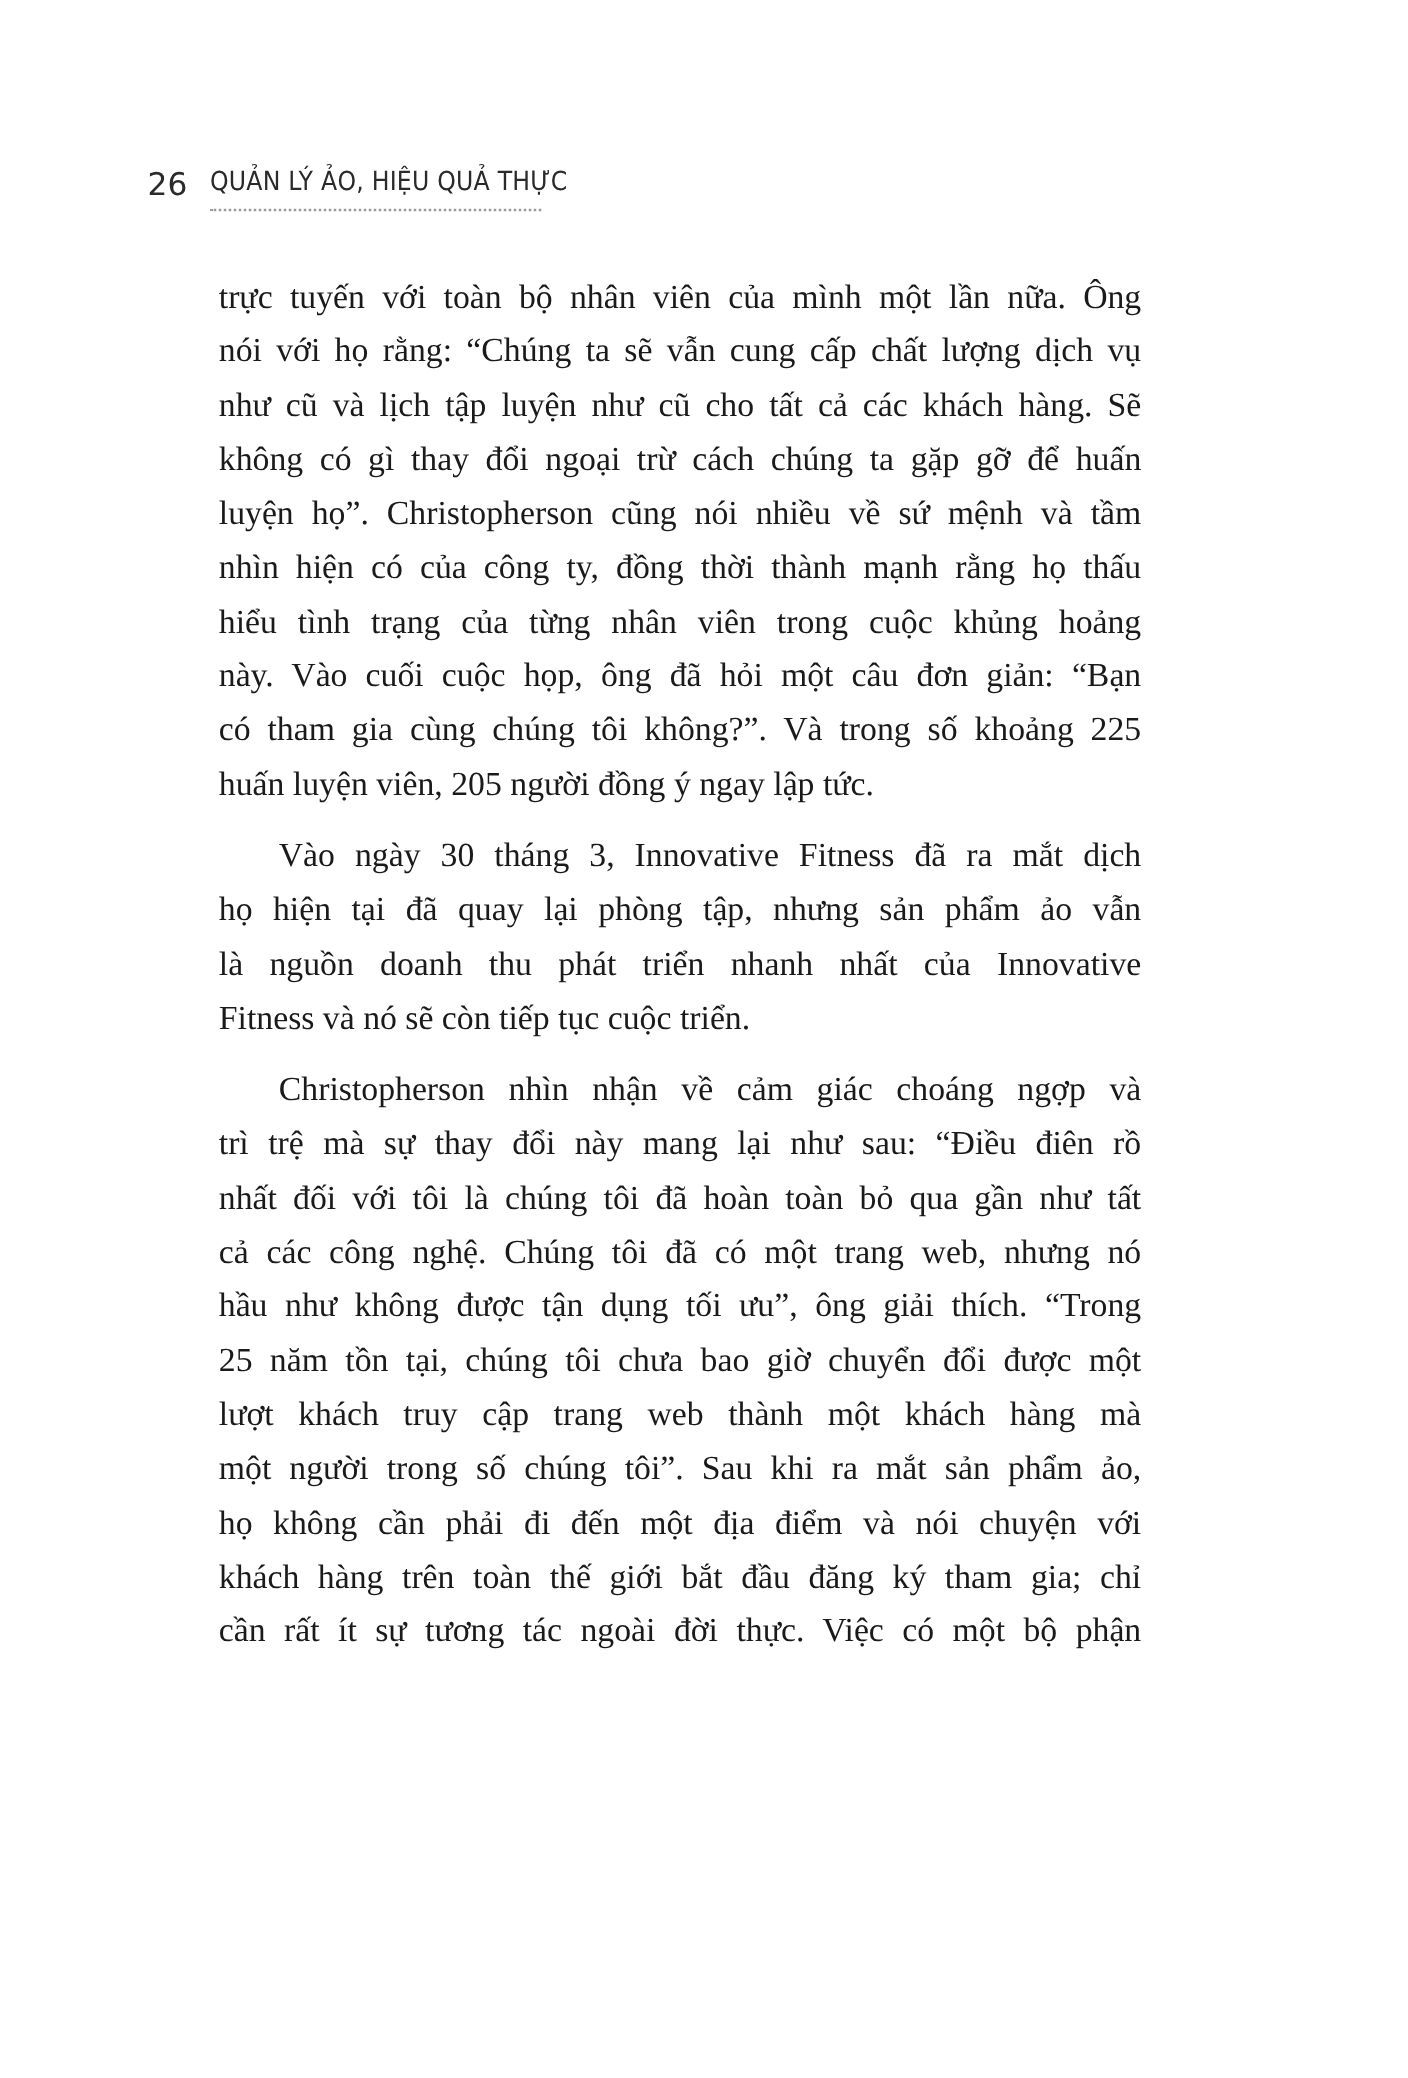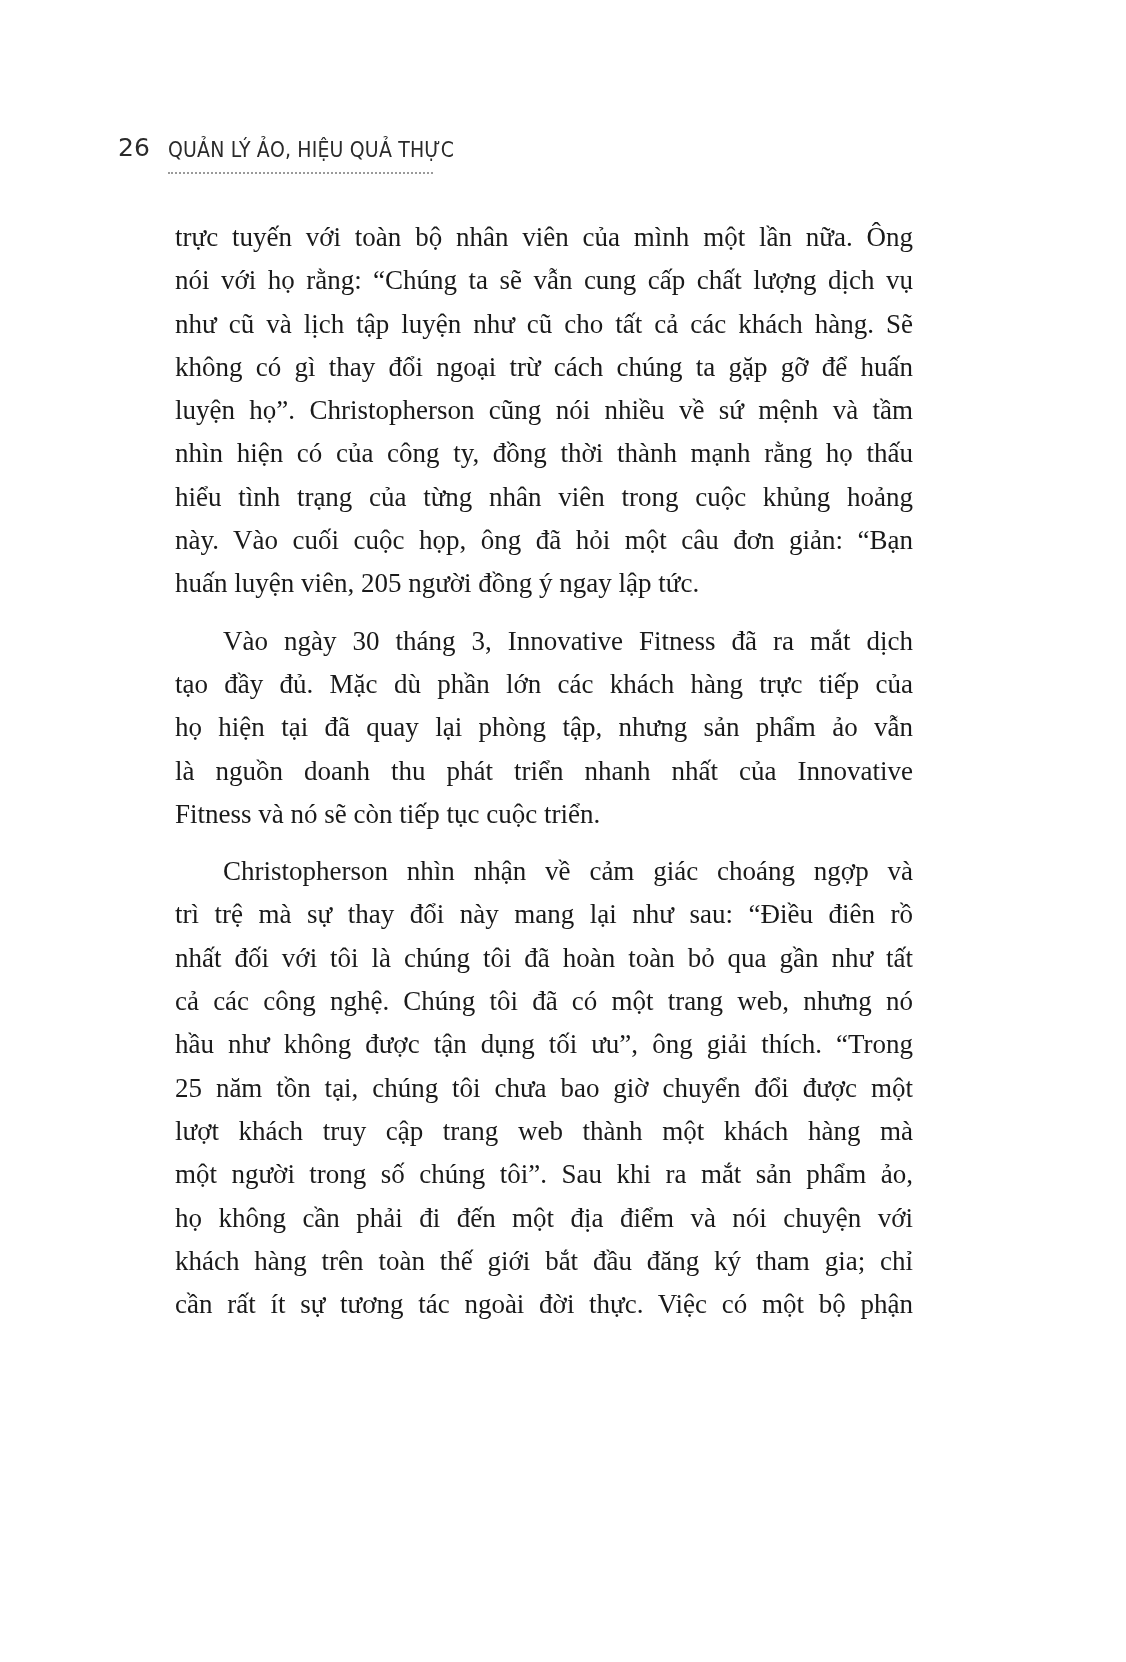--- a/index.html
+++ b/index.html
@@ -12,21 +12,21 @@
       height: 1662px;
       position: relative;
       overflow: hidden;
       color: #1a1a1a;
     }
     .running-head {
       position: absolute;
       left: 118px;
       top: 133px;
       display: flex;
-      align-items: flex-end;
+      align-items: flex-start;
       font-family: "DejaVu Sans", sans-serif;
       color: #2a2a2a;
     }
     .page-number {
       font-size: 25px;
       margin-right: 18px;
     }
     .book-title-wrap {
       position: relative;
     }
@@ -88,26 +88,26 @@
 <div class="body-text">
   <div>
     <div class="line">trực tuyến với toàn bộ nhân viên của mình một lần nữa. Ông</div>
     <div class="line">nói với họ rằng: “Chúng ta sẽ vẫn cung cấp chất lượng dịch vụ</div>
     <div class="line">như cũ và lịch tập luyện như cũ cho tất cả các khách hàng. Sẽ</div>
     <div class="line">không có gì thay đổi ngoại trừ cách chúng ta gặp gỡ để huấn</div>
     <div class="line">luyện họ”. Christopherson cũng nói nhiều về sứ mệnh và tầm</div>
     <div class="line">nhìn hiện có của công ty, đồng thời thành mạnh rằng họ thấu</div>
     <div class="line">hiểu tình trạng của từng nhân viên trong cuộc khủng hoảng</div>
     <div class="line">này. Vào cuối cuộc họp, ông đã hỏi một câu đơn giản: “Bạn</div>
+    <div class="line">có tham gia cùng chúng tôi không?”. Và trong số khoảng 225</div>
     <div class="line last">huấn luyện viên, 205 người đồng ý ngay lập tức.</div>
   </div>
   <div class="para-gap"></div>
   <div>
     <div class="line indent">Vào ngày 30 tháng 3, Innovative Fitness đã ra mắt dịch</div>
-    <div class="line">tạo đầy đủ. Mặc dù phần lớn các khách hàng trực tiếp của</div>
     <div class="line">họ hiện tại đã quay lại phòng tập, nhưng sản phẩm ảo vẫn</div>
     <div class="line">là nguồn doanh thu phát triển nhanh nhất của Innovative</div>
     <div class="line last">Fitness và nó sẽ còn tiếp tục cuộc triển.</div>
   </div>
   <div class="para-gap"></div>
   <div>
     <div class="line indent">Christopherson nhìn nhận về cảm giác choáng ngợp và</div>
     <div class="line">trì trệ mà sự thay đổi này mang lại như sau: “Điều điên rồ</div>
     <div class="line">nhất đối với tôi là chúng tôi đã hoàn toàn bỏ qua gần như tất</div>
     <div class="line">cả các công nghệ. Chúng tôi đã có một trang web, nhưng nó</div>

